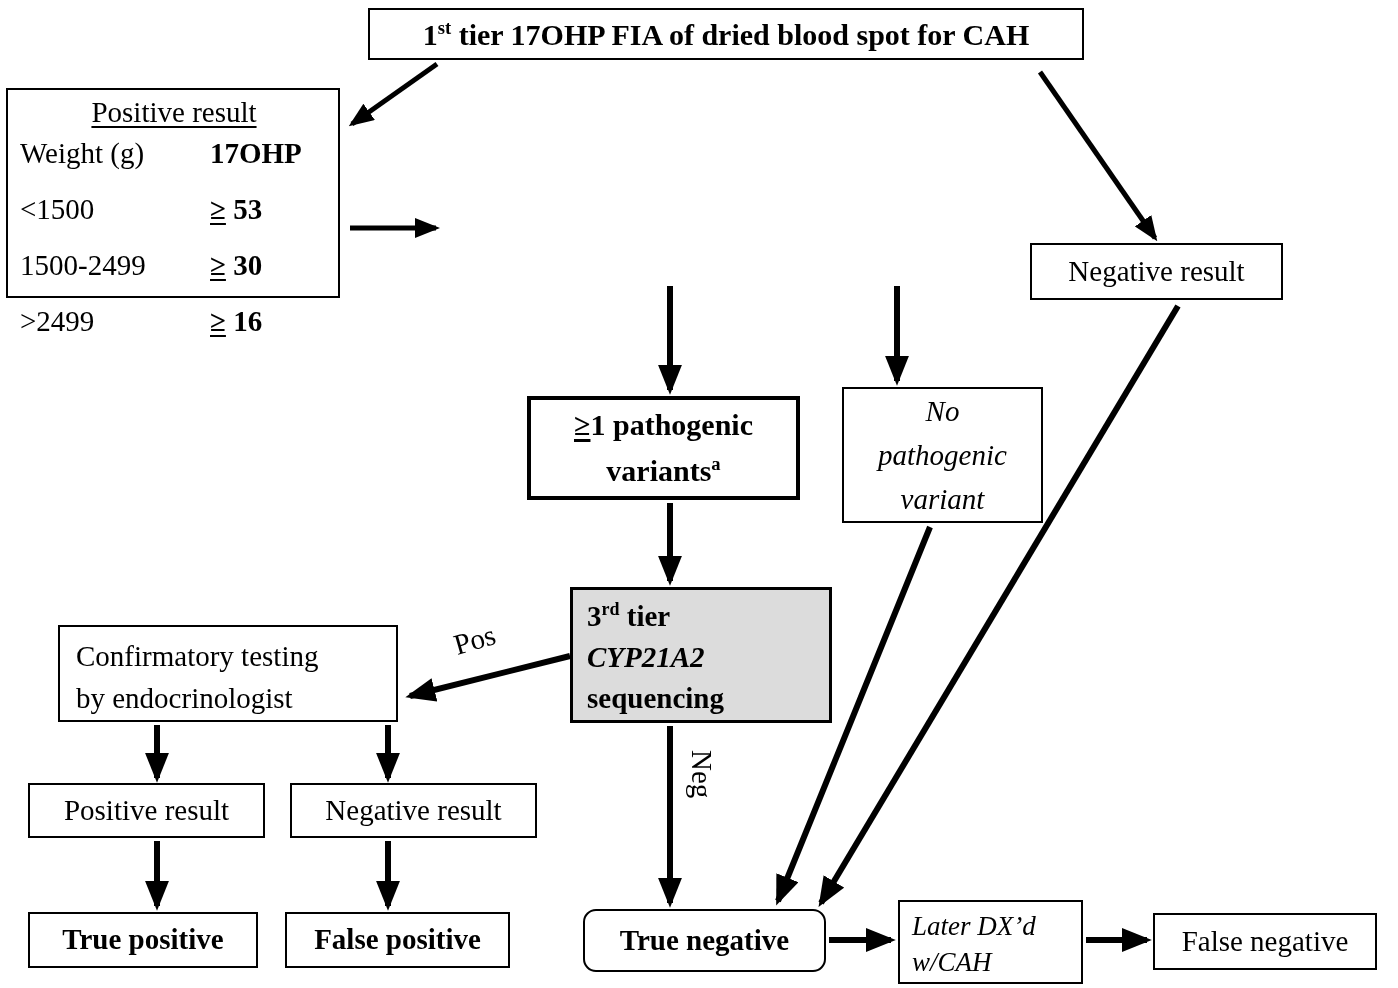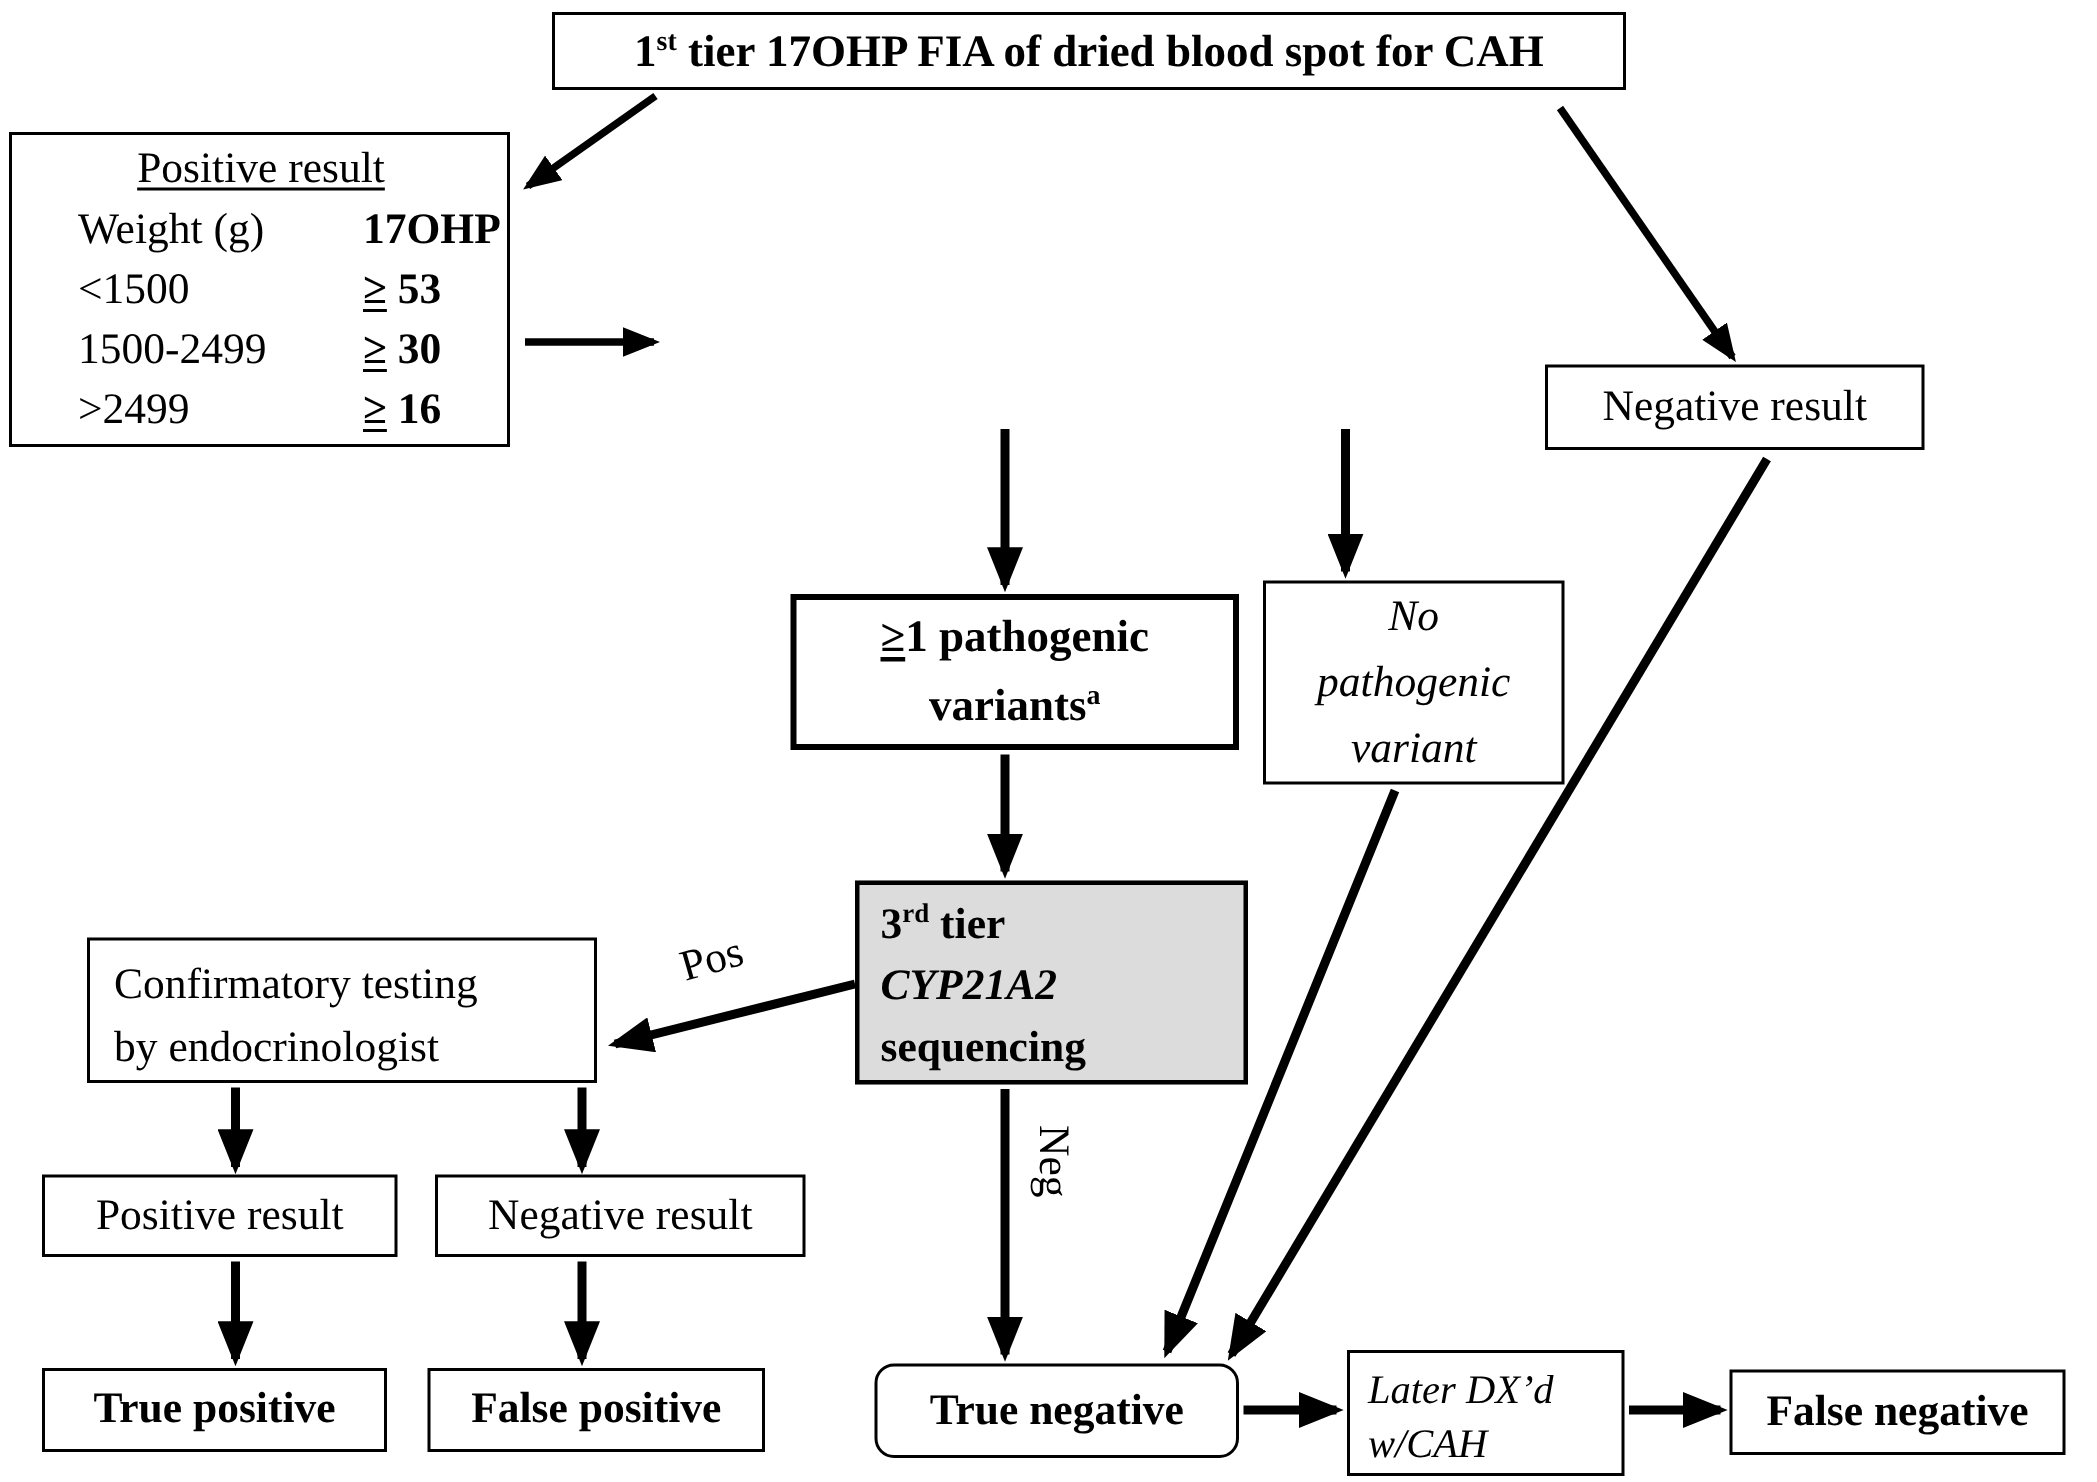--- a/index.html
+++ b/index.html
@@ -16,42 +16,42 @@
   .it{font-style:italic;}
   .u{text-decoration:underline;text-underline-offset:4px;}
   sup{font-size:62%;vertical-align:super;line-height:0;}
   svg.arrows{position:absolute;left:0;top:0;z-index:5;}
   .edge-label{position:absolute;z-index:6;font-size:29px;}
   
   .tier1{left:368px;top:8px;width:716px;height:52px;font-weight:bold;font-size:30px;}
   
   .ptable{left:6px;top:88px;width:334px;height:210px;padding:4px 10px 0 12px;font-size:29px;}
   .ptable .title{text-align:center;text-decoration:underline;text-underline-offset:4px;margin-bottom:2px;}
-  .ptable .grid{display:grid;grid-template-columns:190px 1fr;row-gap:1px;line-height:39px;margin-left:32px;}
+  .ptable .grid{display:grid;grid-template-columns:190px 1fr;row-gap:17px;line-height:39px;}
   .ptable .v{font-weight:bold;}
   
   .tier2{left:443px;top:146px;width:505px;height:137px;border-width:3px;background:#f1f1f1;padding:6px 12px;line-height:40px;}
   
   .negtop{left:1030px;top:243px;width:253px;height:57px;}
   
-  .ge1{left:527px;top:396px;width:299px;height:104px;border-width:4px;font-weight:bold;font-size:30px;line-height:46px;}
+  .ge1{left:527px;top:396px;width:273px;height:104px;border-width:4px;font-weight:bold;font-size:30px;line-height:46px;}
   
   .nopath{left:842px;top:387px;width:201px;height:136px;line-height:44px;font-style:italic;}
   
   .tier3{left:570px;top:587px;width:262px;height:136px;border-width:3px;background:#dcdcdc;font-weight:bold;padding:6px 14px;line-height:41px;}
   
   .confirm{left:58px;top:625px;width:340px;height:97px;padding:8px 16px;line-height:42px;}
   
   .posbot{left:28px;top:783px;width:237px;height:55px;}
   .negbot{left:290px;top:783px;width:247px;height:55px;}
   .truepos{left:28px;top:912px;width:230px;height:56px;font-weight:bold;}
   .falsepos{left:285px;top:912px;width:225px;height:56px;font-weight:bold;}
   .trueneg{left:583px;top:909px;width:243px;height:63px;font-weight:bold;border-radius:13px;}
   .laterdx{left:898px;top:900px;width:185px;height:84px;font-style:italic;font-size:27px;padding:6px 12px;line-height:36px;}
-  .falseneg{left:1153px;top:913px;width:224px;height:57px;font-weight:bold;}
+  .falseneg{left:1153px;top:913px;width:224px;height:57px;font-weight:normal;}
   .pos-label{left:450px;top:630px;transform:rotate(-16deg);transform-origin:0 0;}
   .neg-label{left:718px;top:750px;transform:rotate(90deg);transform-origin:0 0;}
 </style>
 </head>
 <body>
 
 <div class="canvas">
 
   <svg class="arrows" width="1398" height="988" viewBox="0 0 1398 988">
     <defs>

